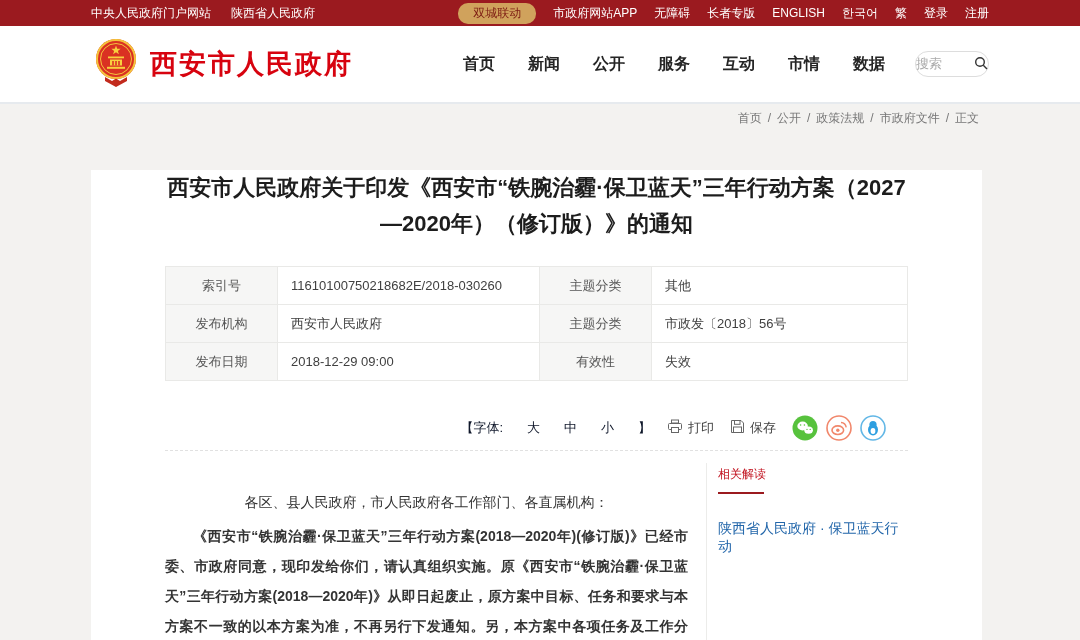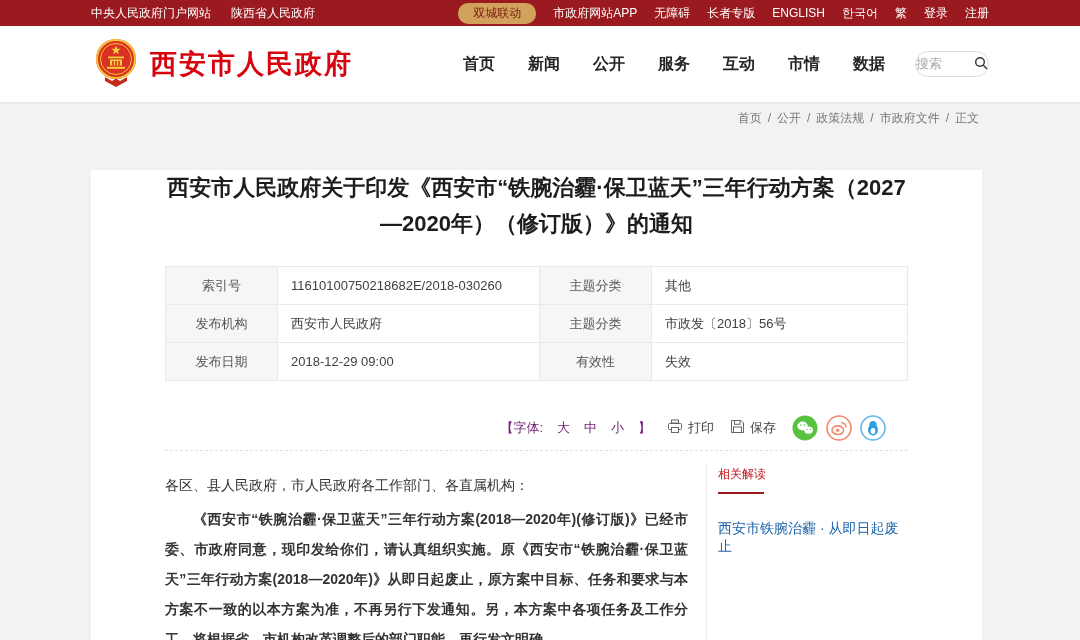--- a/index.html
+++ b/index.html
@@ -47,33 +47,33 @@
 
   table.meta { width:100%; border-collapse:collapse; margin-top:24px;
     font-size:13px; }
   table.meta td { border:1px solid #e9e9e7; height:38px; }
   td.lab { width:112px; text-align:center; background:#f6f6f5; color:#555; }
   td.v1 { width:262px; }
   td.val { padding-left:13px; color:#404040; }
 
   .toolbar { margin-top:34px; display:flex; justify-content:flex-end;
     align-items:center; gap:16px; font-size:13px; color:#444; padding-right:22px; }
-  .font-widget { display:flex; gap:14px; color:#701a75; }
+  .font-widget { display:flex; gap:24px; color:#0f172a; }
   .font-widget .fs { cursor:pointer; }
   .tool-btn { display:flex; align-items:flex-end; gap:5px; cursor:pointer; color:#444; }
   .share-icons { display:flex; gap:8px; align-items:center; }
   .share-icons svg { cursor:pointer; display:block; }
 
   .sep-dashed { border-top:1px dashed #e1e1e1; margin-top:9px; }
 
   
   .content { display:flex; margin-top:12px; height:100%; }
   .main-col { width:542px; padding-right:18px; border-right:1px solid #ececea;
     font-size:14px; color:#333; }
-  .salutation { line-height:30px; margin-top:7px; }
+  .salutation { line-height:30px; margin-top:24px;text-align:center; }
   .para { text-indent:2em; line-height:30px; margin-top:4px; text-align:justify;font-weight:bold; }
   .sig { text-align:right; line-height:30px; margin-top:10px; }
 
   .sidebar { flex:1; padding-left:11px; }
   .sb-title { color:var(--sidebar-red,#c1121f); font-size:12px; font-weight:normal;
     margin-top:3px; }
   .sb-underline { width:46px; height:2px; background:var(--topbar-bg,#9b1a1f);
     margin-top:9px; }
   .sb-link { display:block; margin-top:26px; color:var(--link-blue,#2266aa);
     font-size:14px; text-decoration:none; cursor:pointer; }
@@ -243,17 +243,17 @@
   <div class="content">
     <div class="main-col">
       <p class="salutation">各区、县人民政府，市人民政府各工作部门、各直属机构：</p>
       <p class="para">《西安市“铁腕治霾·保卫蓝天”三年行动方案(2018—2020年)(修订版)》已经市委、市政府同意，现印发给你们，请认真组织实施。原《西安市“铁腕治霾·保卫蓝天”三年行动方案(2018—2020年)》从即日起废止，原方案中目标、任务和要求与本方案不一致的以本方案为准，不再另行下发通知。另，本方案中各项任务及工作分工，将根据省、市机构改革调整后的部门职能，再行发文明确。</p>
       <p class="sig">西安市人民政府</p>
 
     </div>
     <div class="sidebar">
       <div class="sb-title">相关解读</div>
       <div class="sb-underline"></div>
-      <a class="sb-link">西安市铁腕治霾 · 从即日起废止</a>
+      <a class="sb-link">陕西省人民政府 · 保卫蓝天行动</a>
     </div>
   </div>
 
 </div>
 
 </body></html>

